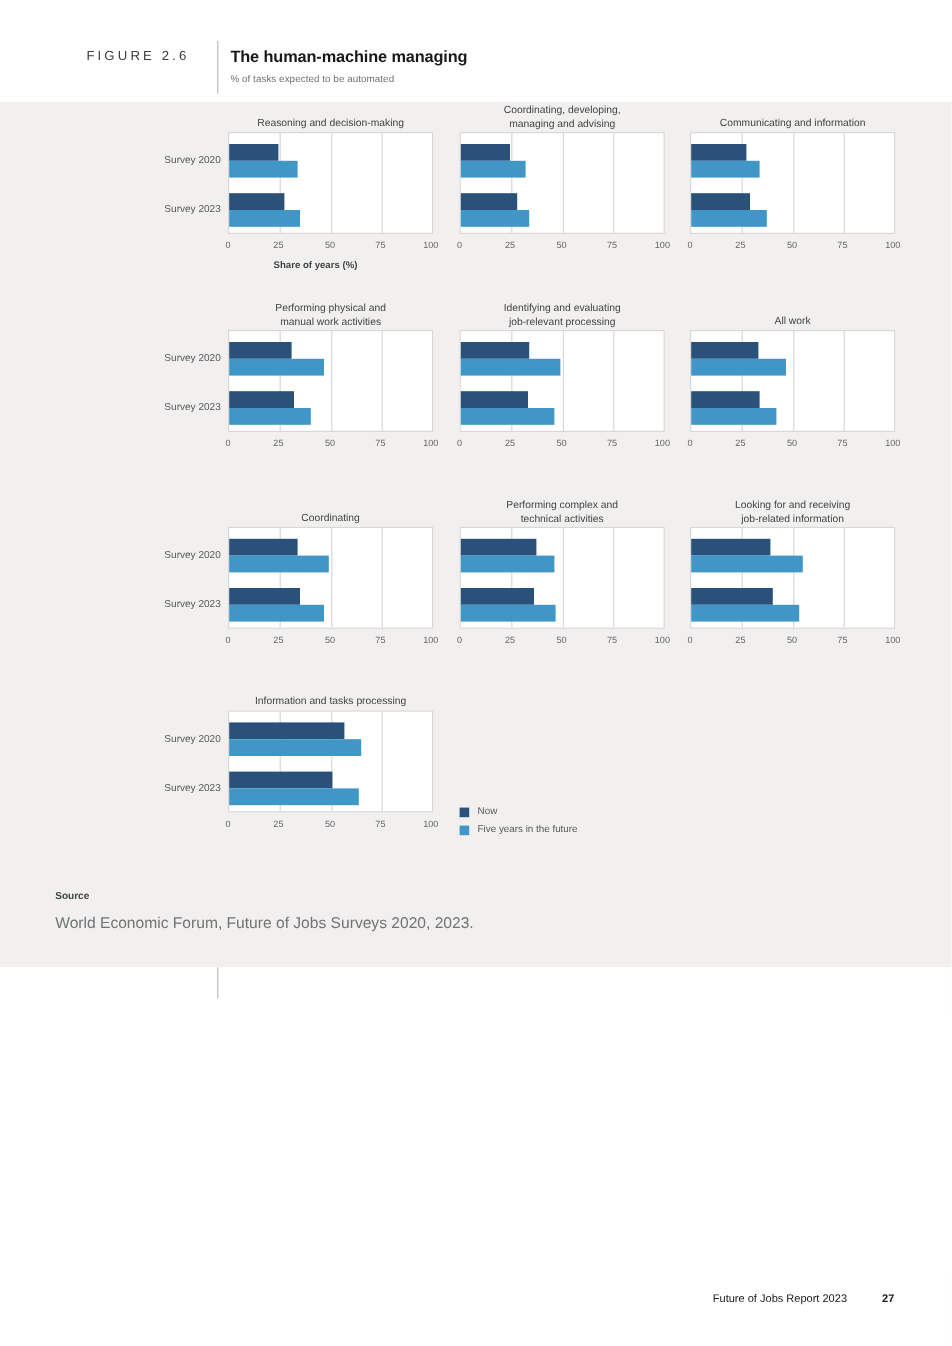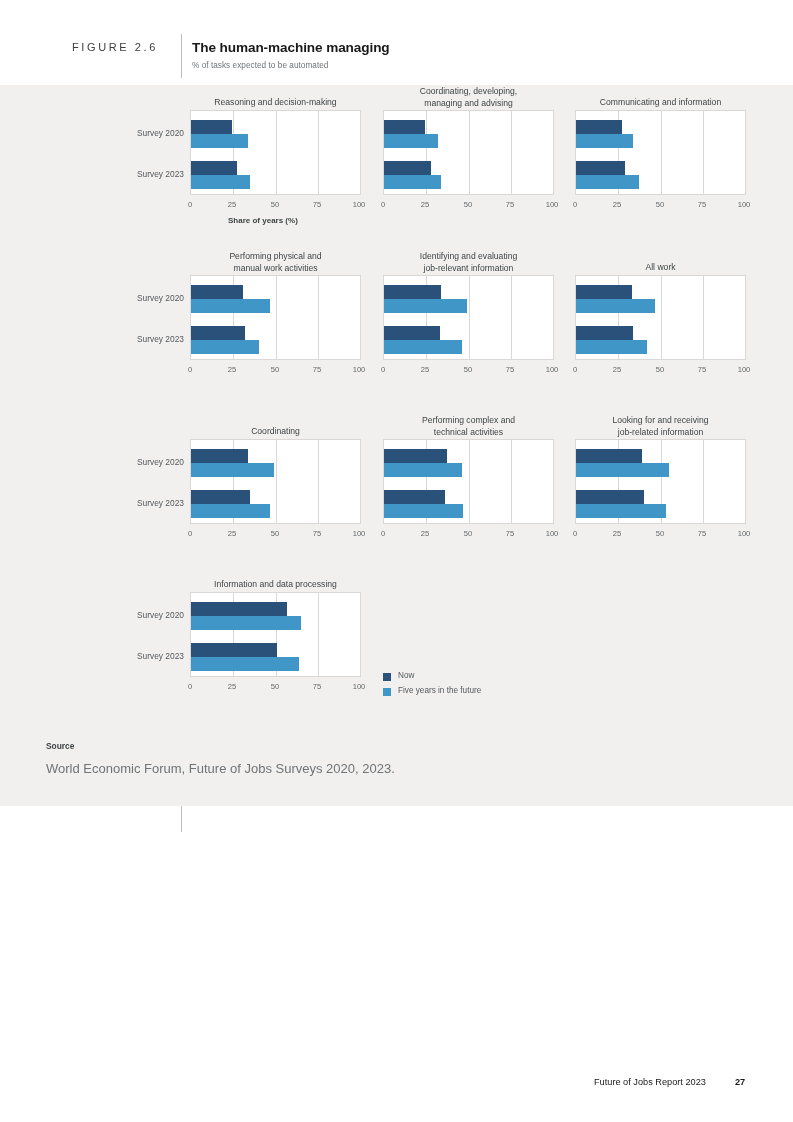--- a/index.html
+++ b/index.html
@@ -251,21 +251,21 @@
       <div class="tick" style="left: -15px; top: 90px;">0</div>
       <div class="tick" style="left: 27px; top: 90px;">25</div>
       <div class="tick" style="left: 70px; top: 90px;">50</div>
       <div class="tick" style="left: 112px; top: 90px;">75</div>
       <div class="tick" style="left: 154px; top: 90px;">100</div>
       <div class="row-label" style="left: -76px; top: 18px;">Survey 2020</div>
       <div class="row-label" style="left: -76px; top: 59px;">Survey 2023</div>
     </div>
     <div class="panel" style="left: 383px; top: 275px; width: 171px;">
       <div class="panel-title" style="top: -24px;">Identifying and evaluating
-job-relevant information</div>
+job-relevant processing</div>
       <div class="plot" style="left: 0px; top: 0px; width: 171px; height: 85px;">
         <div class="gridline" style="left: 42px;"></div>
         <div class="gridline" style="left: 85px;"></div>
         <div class="gridline" style="left: 127px;"></div>
         <div class="bar now" style="left: 0px; top: 9px; width: 57.46px;"></div>
         <div class="bar fut" style="left: 0px; top: 23px; width: 82.81px;"></div>
         <div class="bar now" style="left: 0px; top: 50px; width: 55.77px;"></div>
         <div class="bar fut" style="left: 0px; top: 64px; width: 77.74px;"></div>
       </div>
       <div class="tick" style="left: -15px; top: 90px;">0</div>
@@ -340,21 +340,21 @@
         <div class="bar now" style="left: 0px; top: 50px; width: 67.6px;"></div>
         <div class="bar fut" style="left: 0px; top: 64px; width: 89.57px;"></div>
       </div>
       <div class="tick" style="left: -15px; top: 90px;">0</div>
       <div class="tick" style="left: 27px; top: 90px;">25</div>
       <div class="tick" style="left: 70px; top: 90px;">50</div>
       <div class="tick" style="left: 112px; top: 90px;">75</div>
       <div class="tick" style="left: 154px; top: 90px;">100</div>
     </div>
     <div class="panel" style="left: 190px; top: 592px; width: 171px;">
-      <div class="panel-title" style="top: -13px;">Information and data processing</div>
+      <div class="panel-title" style="top: -13px;">Information and tasks processing</div>
       <div class="plot" style="left: 0px; top: 0px; width: 171px; height: 85px;">
         <div class="gridline" style="left: 42px;"></div>
         <div class="gridline" style="left: 85px;"></div>
         <div class="gridline" style="left: 127px;"></div>
         <div class="bar now" style="left: 0px; top: 9px; width: 96.33px;"></div>
         <div class="bar fut" style="left: 0px; top: 23px; width: 109.85px;"></div>
         <div class="bar now" style="left: 0px; top: 50px; width: 86.19px;"></div>
         <div class="bar fut" style="left: 0px; top: 64px; width: 108.16px;"></div>
       </div>
       <div class="tick" style="left: -15px; top: 90px;">0</div>

